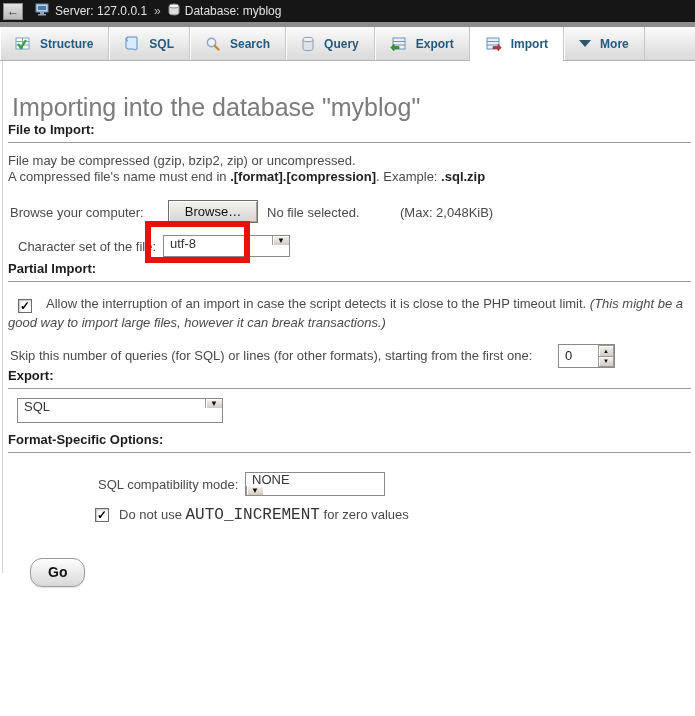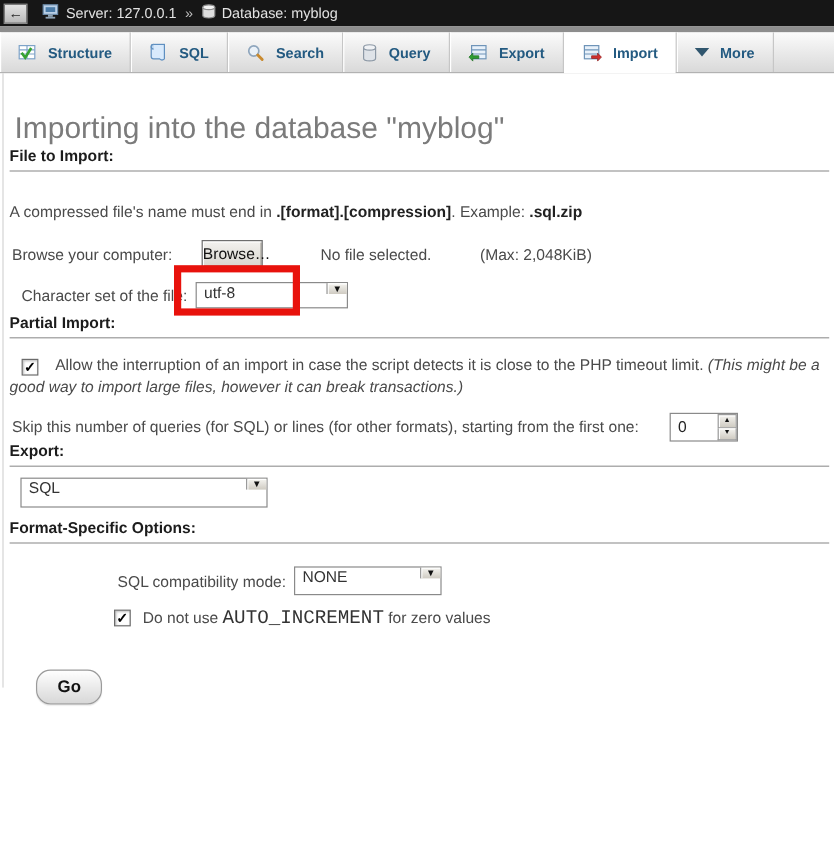--- a/index.html
+++ b/index.html
@@ -114,21 +114,21 @@
   .row-skip    { height: 24px; margin-top: 12px; }
   .row-compat  { height: 24px; margin-top: 19px; }
 
   .abs { position: absolute; }
   .lbl { color: #4a4a4a; white-space: nowrap; }
 
   
   .win-btn {
     position: absolute;
     left: 168px; top: 1px;
-    width: 51px; height: 23px;
+    width: 90px; height: 23px;
     background: linear-gradient(#f3f2ef, #d9d6cf);
     border: 1px solid #6e6e6e;
     box-shadow: inset 1px 1px 0 #ffffff, inset -1px -1px 0 #a8a49b;
     font-family: "Liberation Sans", sans-serif;
     font-size: 13px;
     color: #111;
     cursor: pointer;
   }
 
   
@@ -327,21 +327,21 @@
     <span>More</span>
   </div>
 </div>
 
 <div class="content">
   <h1 class="page-title">Importing into the database "myblog"</h1>
 
   
   <h2 class="section-heading mt-file">File to Import:</h2>
   <p class="compression">
-    <br>
+    <span>File may be compressed (gzip, bzip2, zip) or uncompressed.</span><br>
     <span>A compressed file's name must end in </span><b>.[format].[compression]</b><span>. Example: </span><b>.sql.zip</b>
   </p>
 
   <div class="row row-browse">
     <span class="abs lbl" style="left:10px; top:6px;">Browse your computer:</span>
     <button class="win-btn">Browse…</button>
     <span class="abs lbl" style="left:267px; top:6px;">No file selected.</span>
     <span class="abs lbl" style="left:400px; top:6px;">(Max: 2,048KiB)</span>
   </div>
 
@@ -375,21 +375,21 @@
     <span class="win-select" style="left:17px; top:0; width:206px; height:25px;">
       <span class="val">SQL</span>
       <span class="arrow">▼</span>
     </span>
   </div>
 
   
   <h2 class="section-heading mt-fspec">Format-Specific Options:</h2>
   <div class="row row-compat">
     <span class="abs lbl" style="left:98px; top:5px;">SQL compatibility mode:</span>
-    <span class="win-select" style="left:245px; top:0; width:123px; height:24px;">
+    <span class="win-select" style="left:245px; top:0; width:140px; height:24px;flex-direction:column;">
       <span class="val">NONE</span>
       <span class="arrow">▼</span>
     </span>
   </div>
   <div class="row-autoinc">
     <span class="checkbox">✓</span>
     <span><span>Do not use </span><span class="mono">AUTO_INCREMENT</span><span> for zero values</span></span>
   </div>
 
   <button class="go-button">Go</button>

